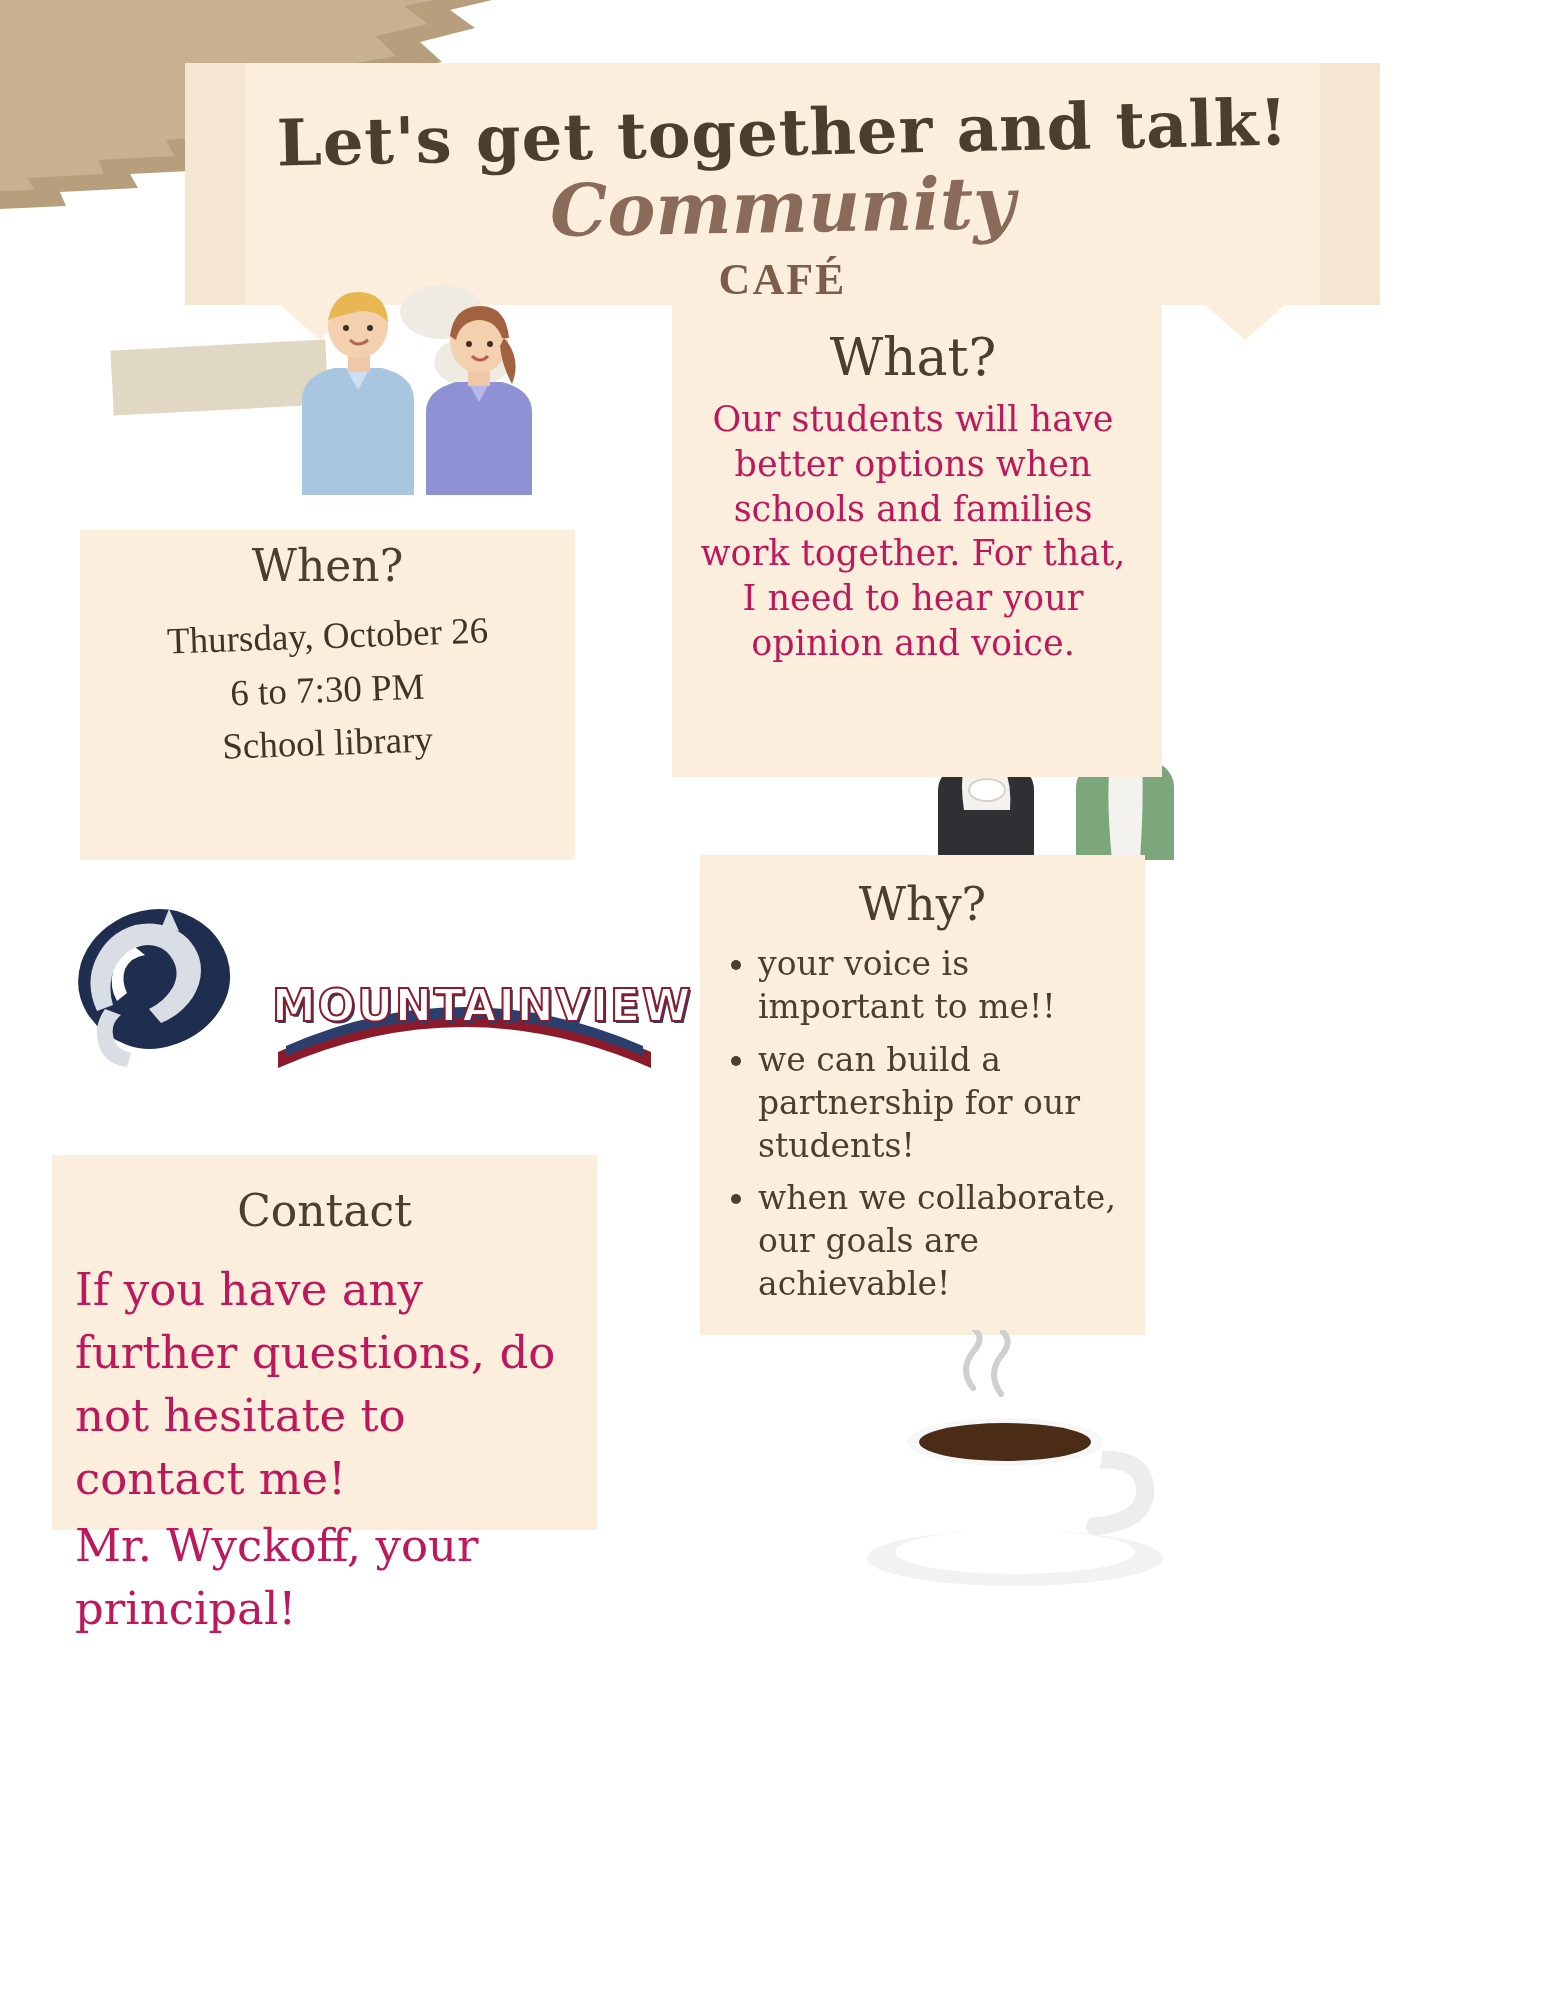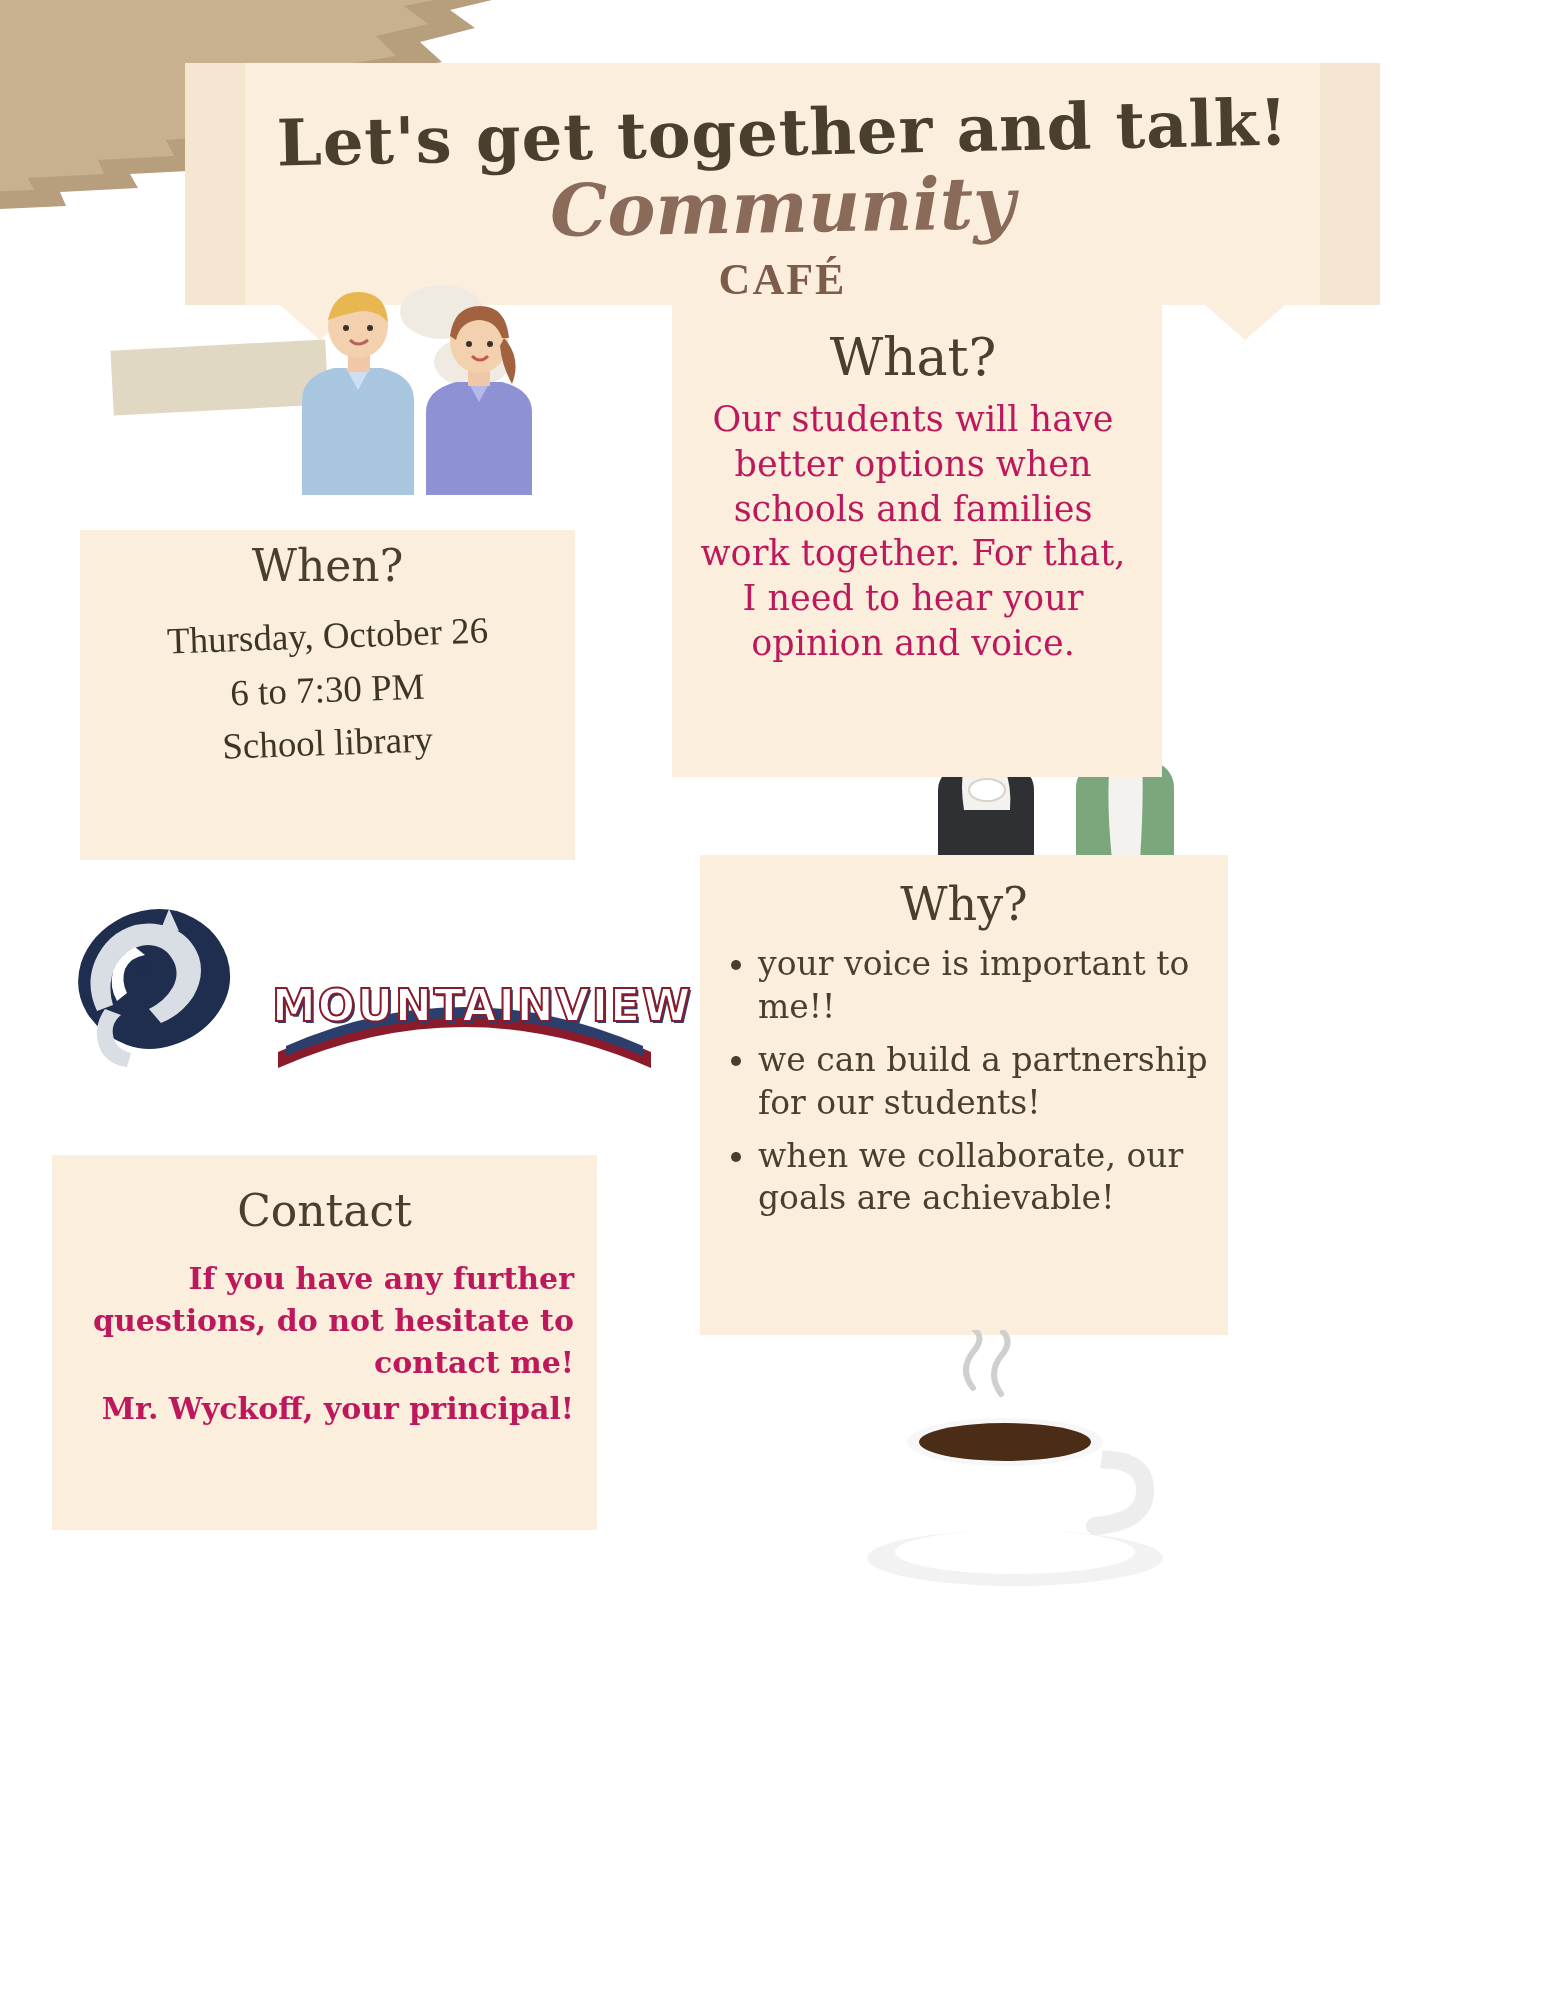--- a/index.html
+++ b/index.html
@@ -117,21 +117,21 @@
     margin-top: 10px;
     font-size: 35px;
     line-height: 1.28;
     text-align: center;
   }
 
   
   #why-card {
     left: 700px;
     top: 855px;
-    width: 528px;
+    width: 445px;
     height: 480px;
     padding: 22px 14px 14px 14px;
   }
   #why-card h2 { font-size: 46px; }
   #why-card ul {
     margin: 12px 0 0 0;
     padding-left: 44px;
     font-family: "DejaVu Serif", serif;
     font-size: 33px;
     line-height: 1.3;
@@ -143,24 +143,23 @@
   #contact-card {
     left: 52px;
     top: 1155px;
     width: 545px;
     height: 375px;
     padding: 30px 22px;
   }
   #contact-card h2 { font-size: 44px; }
   #contact-card p {
     margin-top: 22px;
-    font-size: 30px;
+    font-size: 45px;
     line-height: 1.4;
-    text-align: right;
-    font-weight: bold;
+    text-align: left;
   }
 
   
   .tape {
     position: absolute;
     left: 112px;
     top: 345px;
     width: 215px;
     height: 65px;
     background: #ded6c0;

